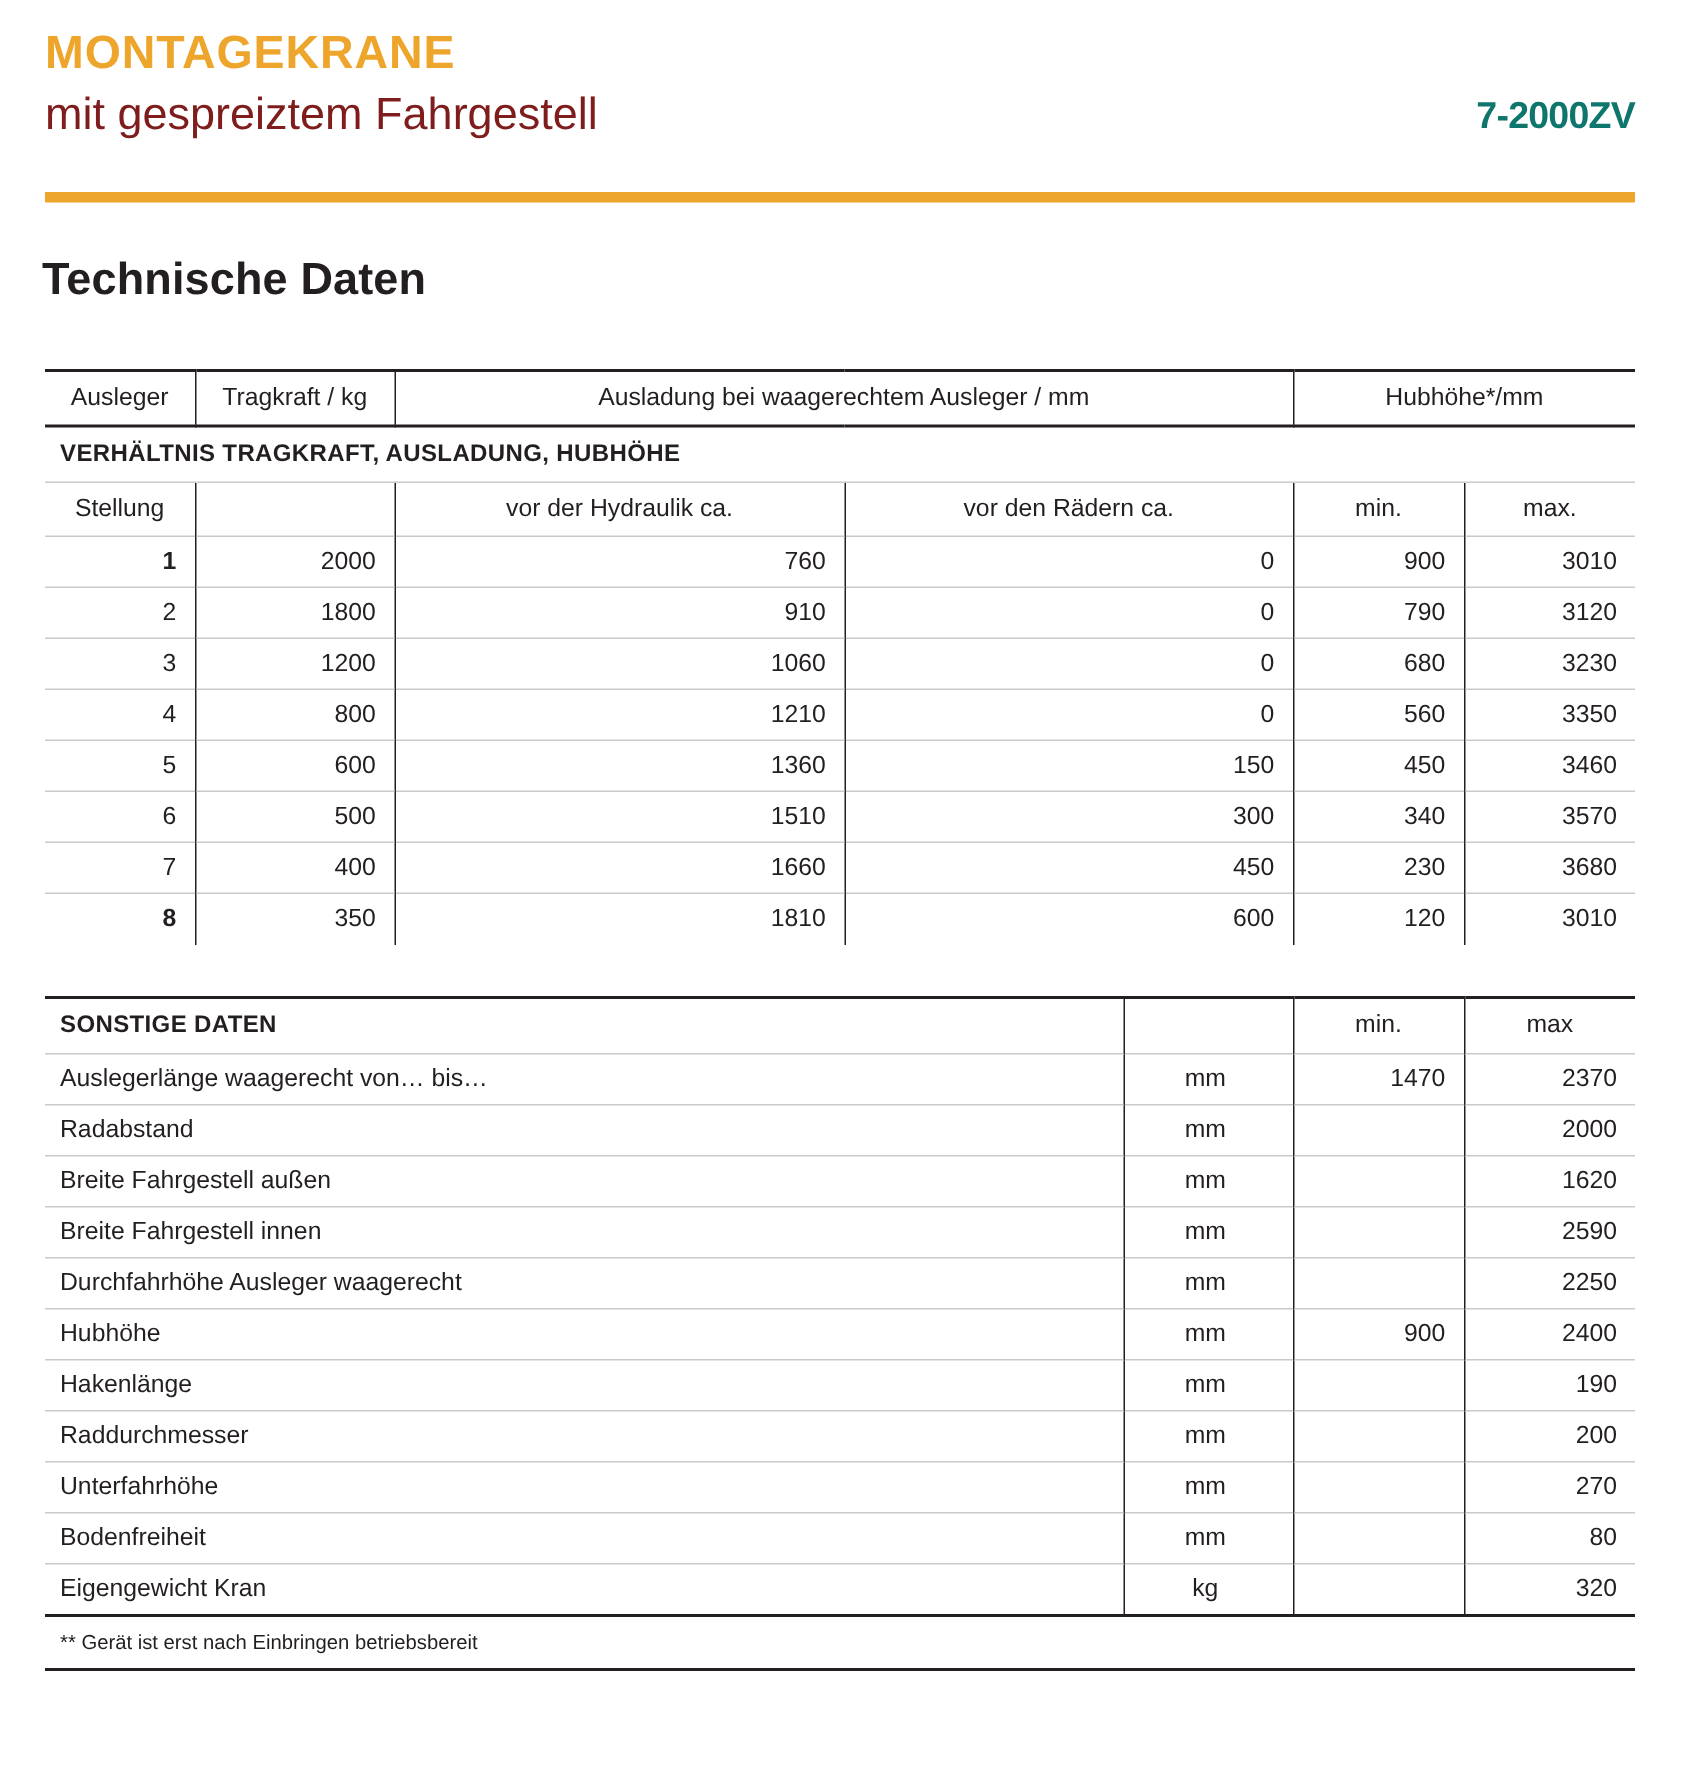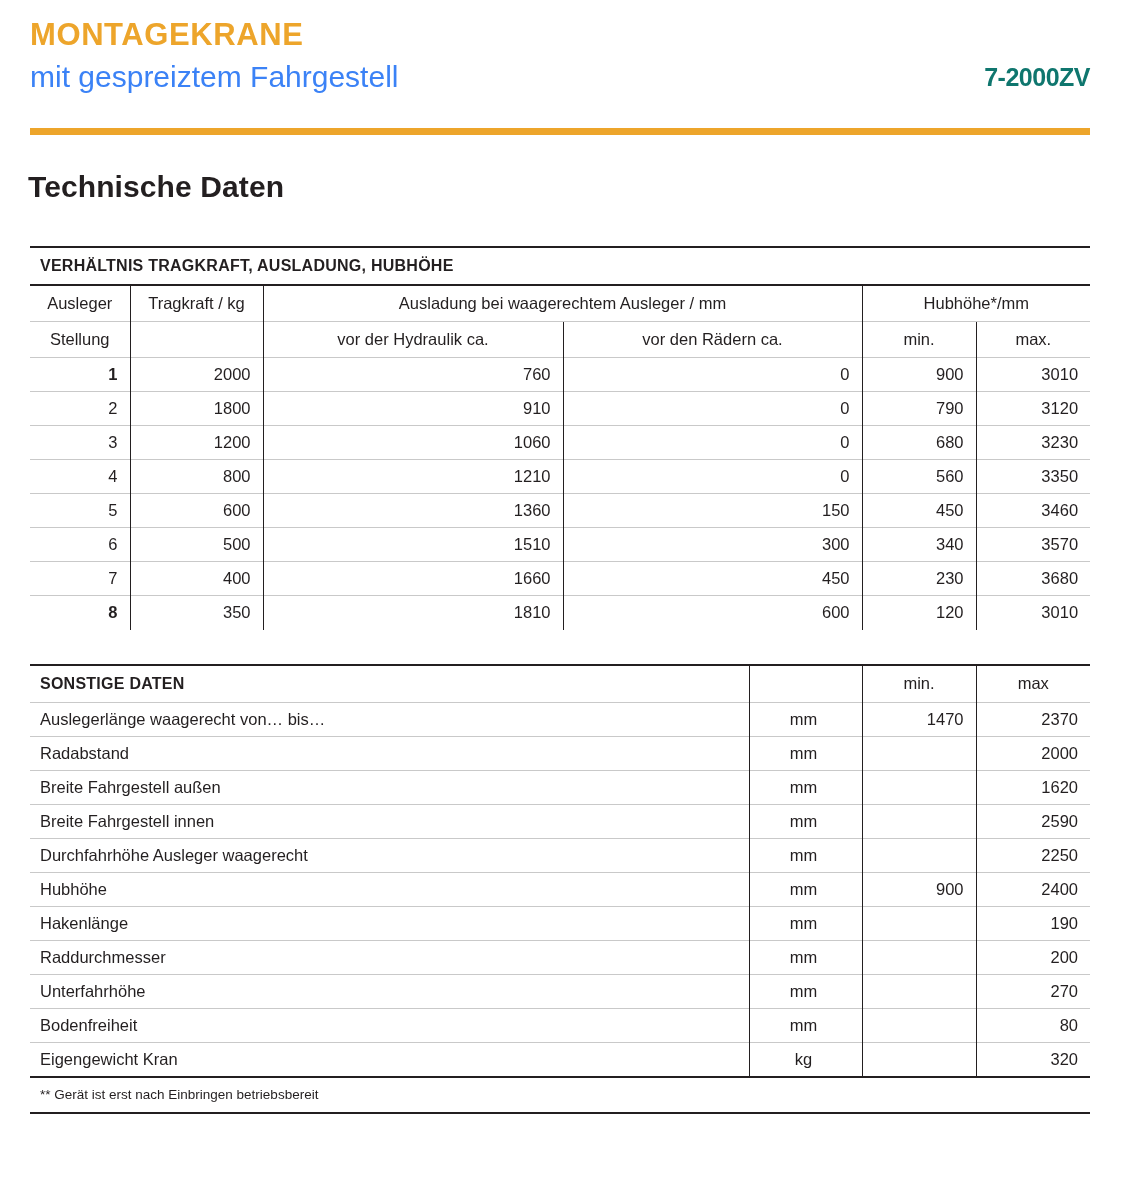--- a/index.html
+++ b/index.html
@@ -41,21 +41,21 @@
   .brand-title {
     color: #eda52b;
     font-size: 31px;
     font-weight: bold;
     letter-spacing: 0.6px;
     line-height: 1.12;
     margin: 0;
     padding: 0;
   }
   .brand-subtitle {
-    color: #3b82f6;
+    color: #7f1d1d;
     font-size: 30px;
     font-weight: normal;
     line-height: 1.3;
     margin: 0;
     padding: 4px 0 0 0;
   }
   .model-number {
     color: #0f766e;
     font-size: 25px;
     font-weight: bold;
@@ -164,28 +164,28 @@
         <col style="width:100px">
         <col style="width:133px">
         <col style="width:300px">
         <col style="width:299px">
         <col style="width:114px">
         <col style="width:114px">
       </colgroup>
       <tbody>
 
         <tr>
-          <td class="caption-cell rule-thick" colspan="6">VERHÄLTNIS TRAGKRAFT, AUSLADUNG, HUBHÖHE</td>
-        </tr>
-
-        <tr>
           <td class="hdr-cell rule-thick">Ausleger</td>
           <td class="hdr-cell rule-thick vline">Tragkraft / kg</td>
           <td class="hdr-cell rule-thick vline" colspan="2">Ausladung bei waagerechtem Ausleger / mm</td>
           <td class="hdr-cell rule-thick vline" colspan="2">Hubhöhe*/mm</td>
+        </tr>
+
+        <tr>
+          <td class="caption-cell rule-thick" colspan="6">VERHÄLTNIS TRAGKRAFT, AUSLADUNG, HUBHÖHE</td>
         </tr>
 
         <tr>
           <td class="hdr-cell rule-thin">Stellung</td>
           <td class="hdr-cell rule-thin vline"></td>
           <td class="hdr-cell rule-thin vline">vor der Hydraulik ca.</td>
           <td class="hdr-cell rule-thin vline">vor den Rädern ca.</td>
           <td class="hdr-cell rule-thin vline">min.</td>
           <td class="hdr-cell rule-thin vline">max.</td>
         </tr>

